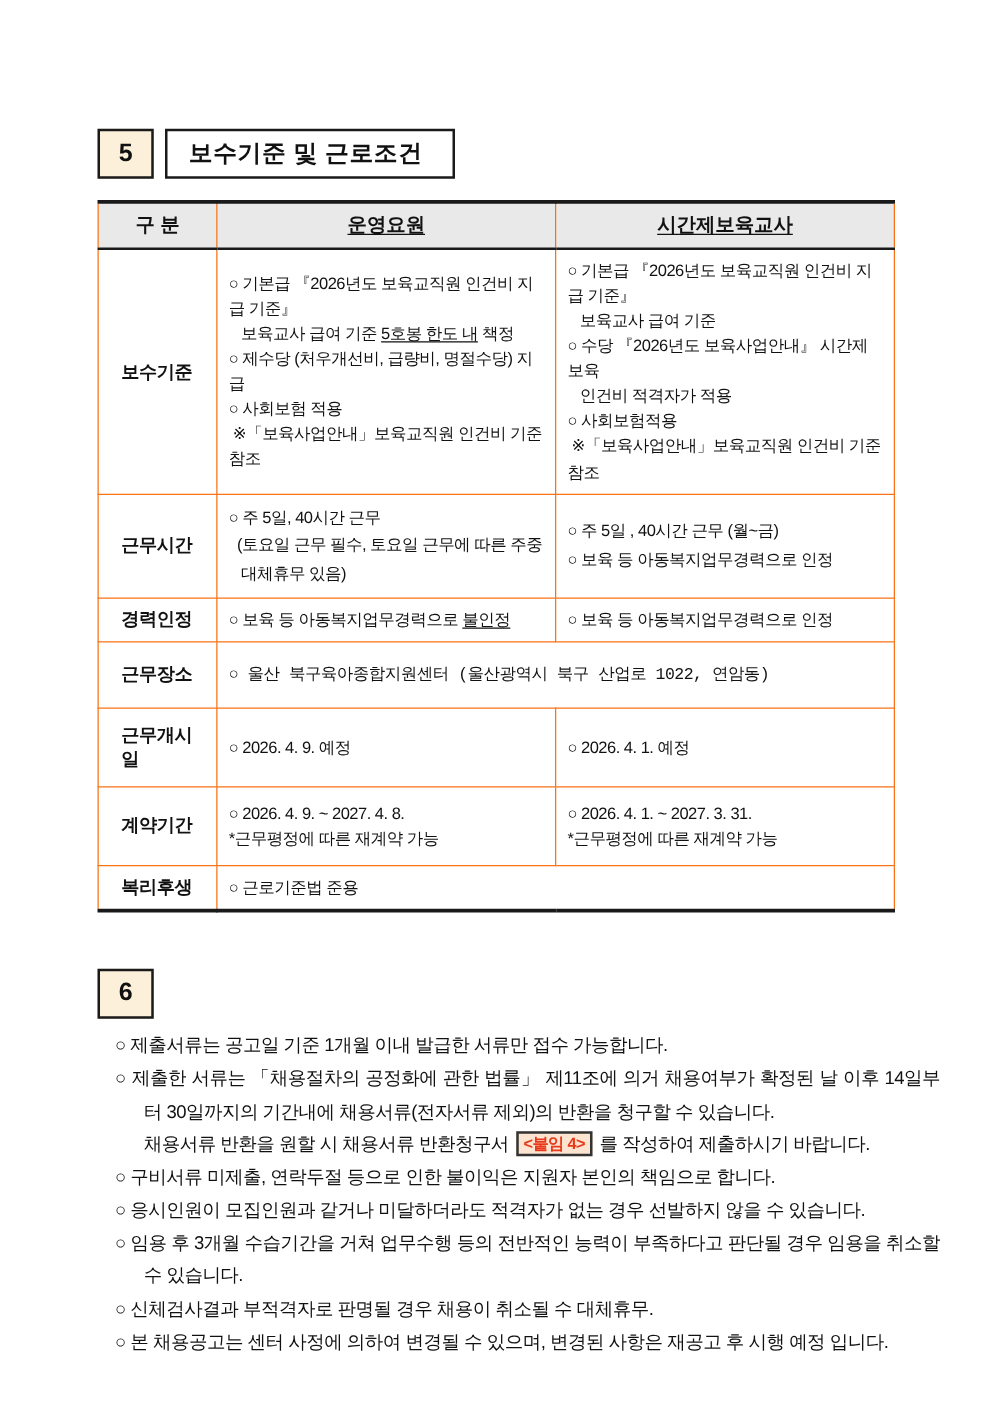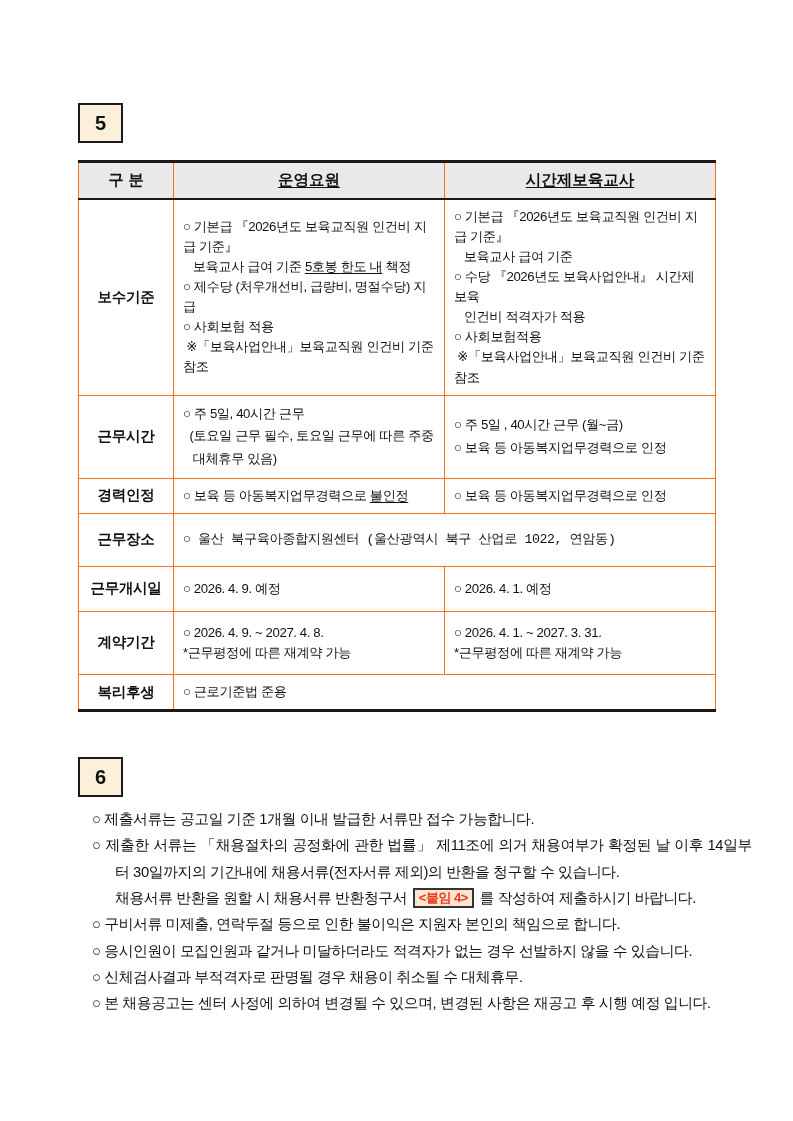--- a/index.html
+++ b/index.html
@@ -67,25 +67,25 @@
   }
   .info-table thead th {
     background: var(--header-bg, #e9e9e9);
     font-weight: bold;
     font-size: 15.5px;
     padding: 7px 2px;
     border-bottom: 2.5px solid var(--line-dark, #1a1a1a);
     text-align: center;
   }
   .info-table td.label {
-    text-align: center;
+    text-align: left;
     vertical-align: middle;
     font-weight: bold;
     font-size: 14.5px;
-    padding: 6px 2px;
+    padding: 6px 18px;
     letter-spacing: -0.3px;
   }
   .info-table td.content {
     vertical-align: middle;
     font-size: 13.2px;
     line-height: 1.52;
     padding: 7px 7px 7px 9px;
     letter-spacing: -0.4px;
   }
   .info-table .line { white-space: pre-wrap; }
@@ -132,20 +132,21 @@
     letter-spacing: -0.5px;
   }
 </style>
 </head>
 <body>
 
 <div class="page">
 
   <div class="section-header">
     <div class="num-box">5</div>
+    <div class="title-box">보수기준 및 근로조건</div>
   </div>
 
   <table class="info-table">
     <colgroup>
       <col style="width:95px">
         <col style="width:271px">
         <col style="width:271px">
     </colgroup>
     <thead>
       <tr>
@@ -232,17 +233,18 @@
   <div class="section-header second">
     <div class="num-box">6</div>
   </div>
 
   <div class="notes" id="notes">
       <div class="note"><span>○ 제출서류는 공고일 기준 1개월 이내 발급한 서류만 접수 가능합니다.</span></div>
       <div class="note"><span>○ 제출한 서류는 「채용절차의 공정화에 관한 법률」 제11조에 의거 채용여부가 확정된 날 이후 14일부터 30일까지의 기간내에 채용서류(전자서류 제외)의 반환을 청구할 수 있습니다.</span></div>
       <div class="note indent"><span>채용서류 반환을 원할 시 채용서류 반환청구서 </span><span class="badge">&lt;붙임 4&gt;</span><span> 를 작성하여 제출하시기 바랍니다.</span></div>
       <div class="note"><span>○ 구비서류 미제출, 연락두절 등으로 인한 불이익은 지원자 본인의 책임으로 합니다.</span></div>
       <div class="note"><span>○ 응시인원이 모집인원과 같거나 미달하더라도 적격자가 없는 경우 선발하지 않을 수 있습니다.</span></div>
+      <div class="note"><span>○ 임용 후 3개월 수습기간을 거쳐 업무수행 등의 전반적인 능력이 부족하다고 판단될 경우 임용을 취소할 수 있습니다.</span></div>
       <div class="note"><span>○ 신체검사결과 부적격자로 판명될 경우 채용이 취소될 수 대체휴무.</span></div>
       <div class="note"><span>○ 본 채용공고는 센터 사정에 의하여 변경될 수 있으며, 변경된 사항은 재공고 후 시행 예정 입니다.</span></div>
     </div>
 
 </div>
 
 </body></html>

